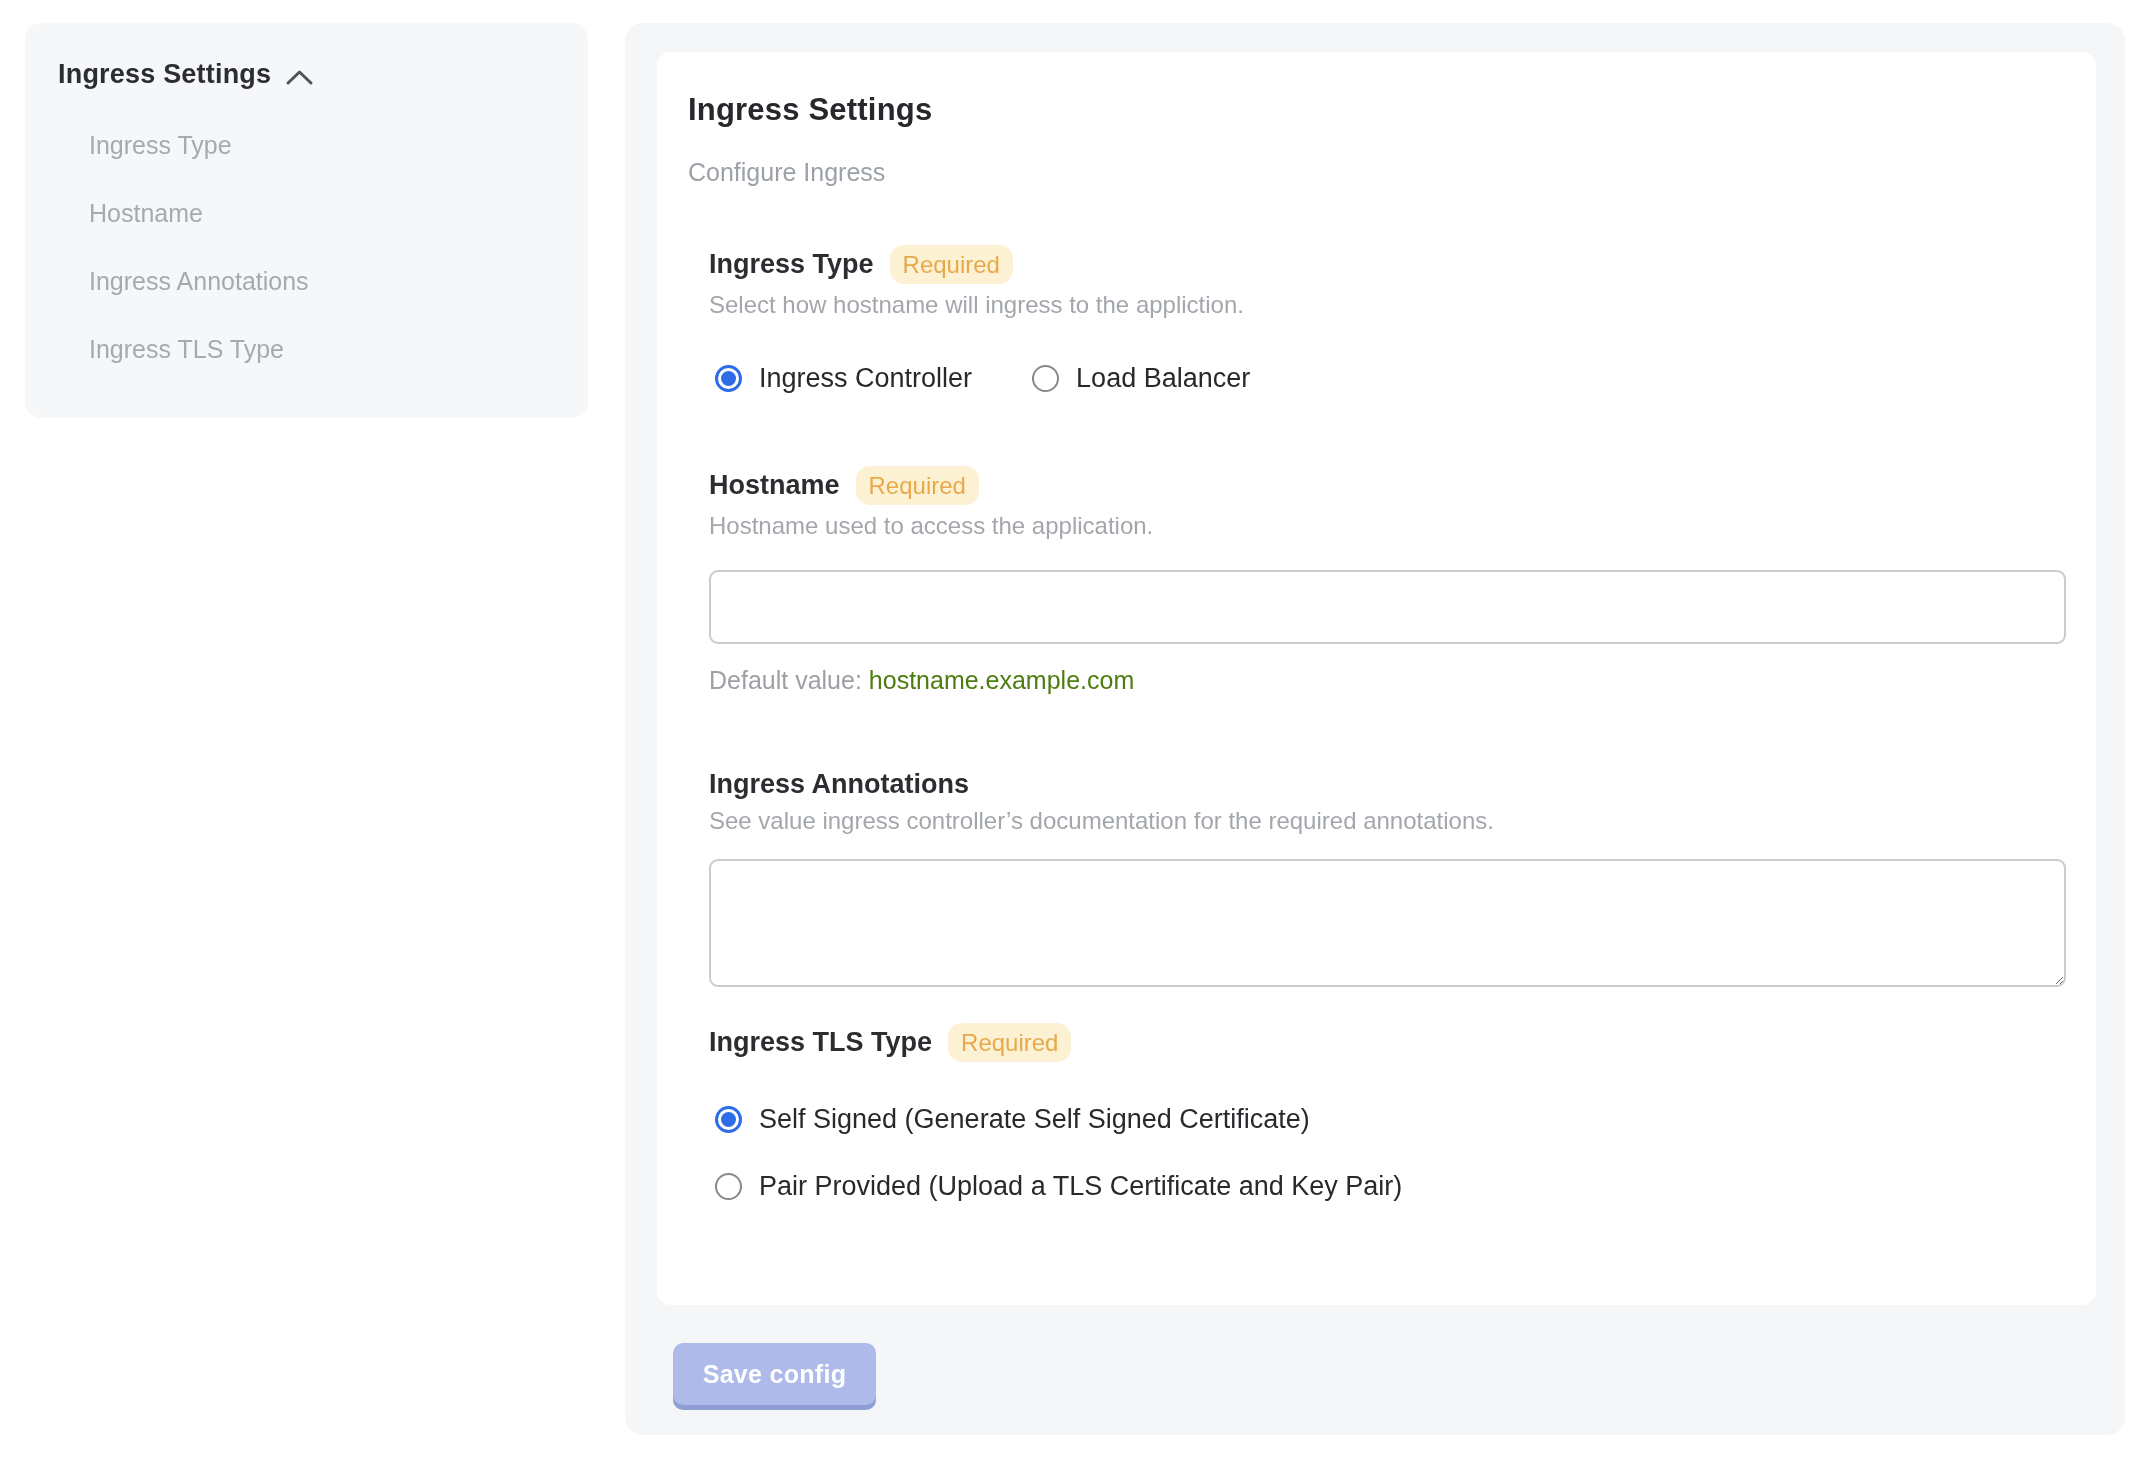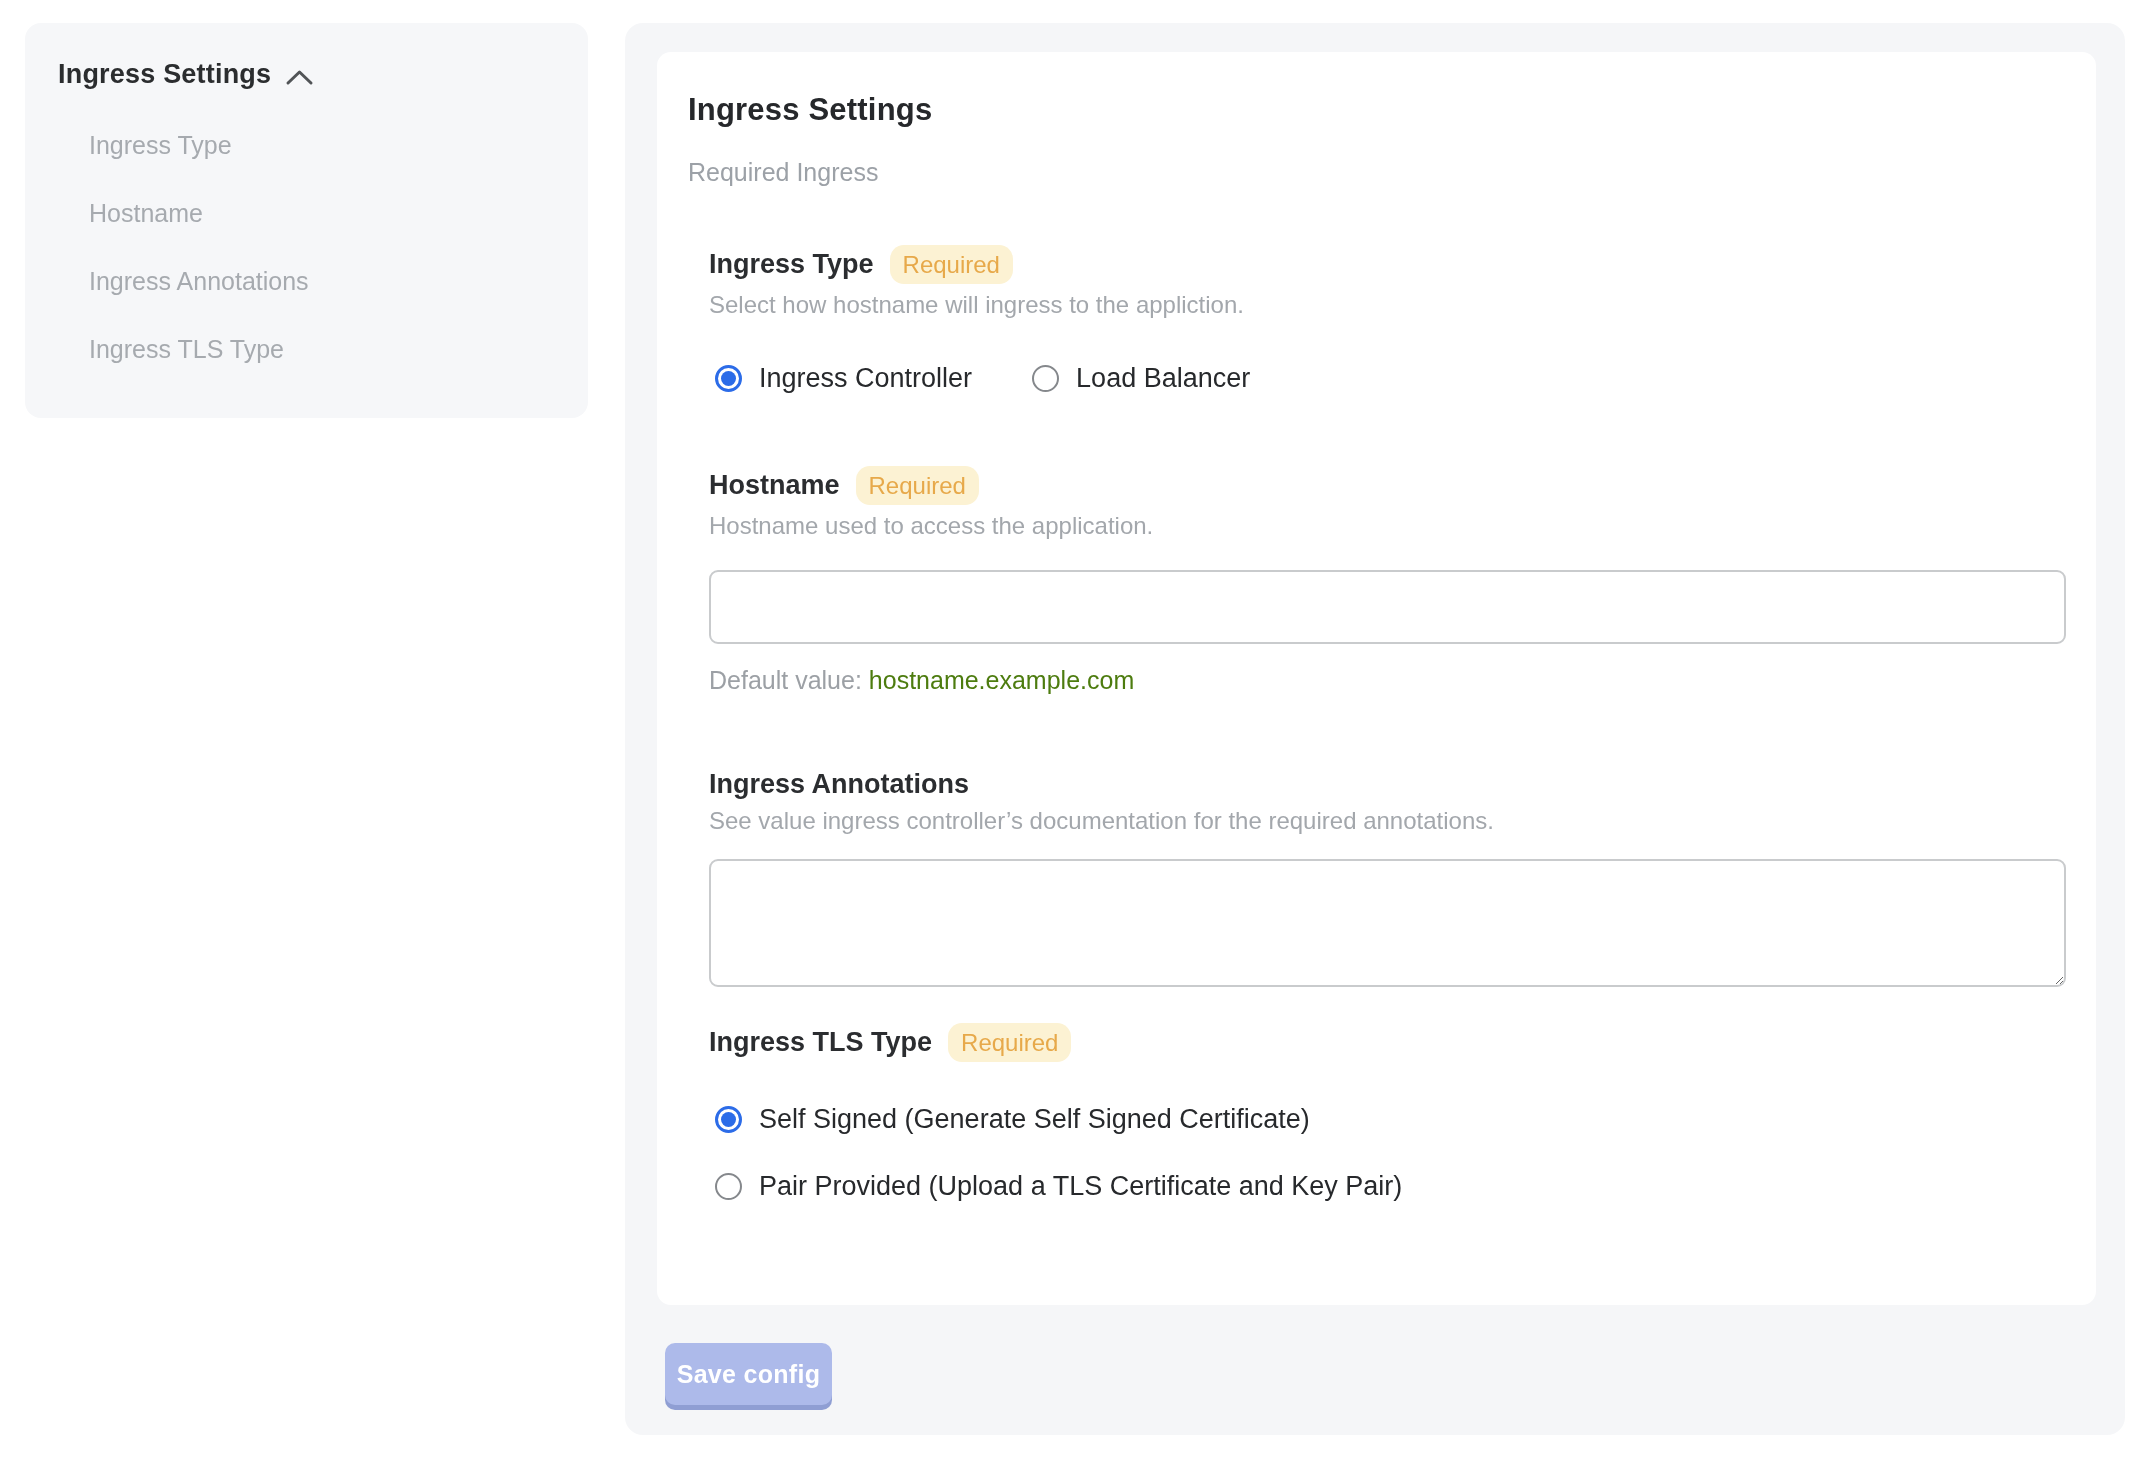--- a/index.html
+++ b/index.html
@@ -79,22 +79,22 @@
     font-size: 26px; padding: 12px 20px; font-family: "Liberation Sans", sans-serif;
     outline: none; display: block; resize: both;
   }
 
   .sec-tls { margin-top: 36px; }
   .radio-stack { margin-top: 42px; }
   .radio-stack .radio-option { margin-left: 6px; }
   .radio-stack .radio-option + .radio-option { margin-left: 6px; margin-top: 36px; }
 
   .save-button {
-    margin-top: 38px; margin-left: 8px;
-    width: 167px; height: 62px;
+    margin-top: 38px; margin-left: 16px;
+    width: 203px; height: 62px;
     background: #adbaea; color: #ffffff;
     border: none; border-radius: 10px;
     box-shadow: 0 5px 0 #8f9ed3;
     font-size: 25px; font-weight: 700; font-family: "Liberation Sans", sans-serif;
     cursor: pointer; letter-spacing: 0.3px;
   }
 </style>
 </head>
 <body>
 
@@ -111,21 +111,21 @@
     <div class="sidebar-item">Ingress Type</div>
     <div class="sidebar-item">Hostname</div>
     <div class="sidebar-item">Ingress Annotations</div>
     <div class="sidebar-item">Ingress TLS Type</div>
   </div>
 </nav>
 
 <main class="main-panel">
   <section class="card">
     <h1 class="card-title">Ingress Settings</h1>
-    <div class="card-subtitle">Required Ingress</div>
+    <div class="card-subtitle">Configure Ingress</div>
 
     <div class="sections">
 
       <div class="sec-ingress-type">
         <div class="field-label-row">
           <span class="field-label">Ingress Type</span>
           <span class="badge">Required</span>
         </div>
         <div class="field-desc">Select how hostname will ingress to the appliction.</div>
         <div class="radio-row">

